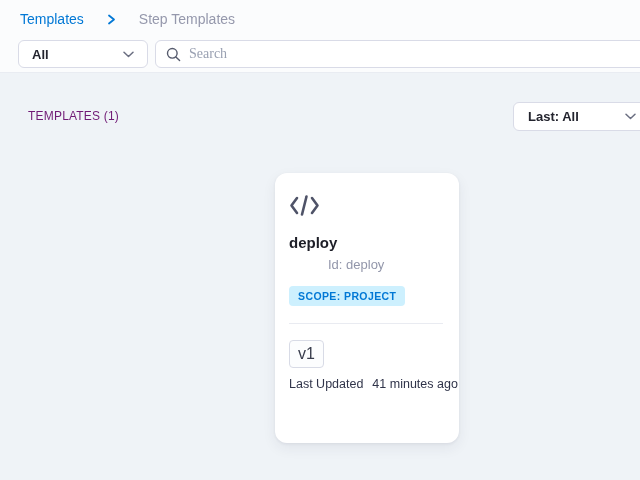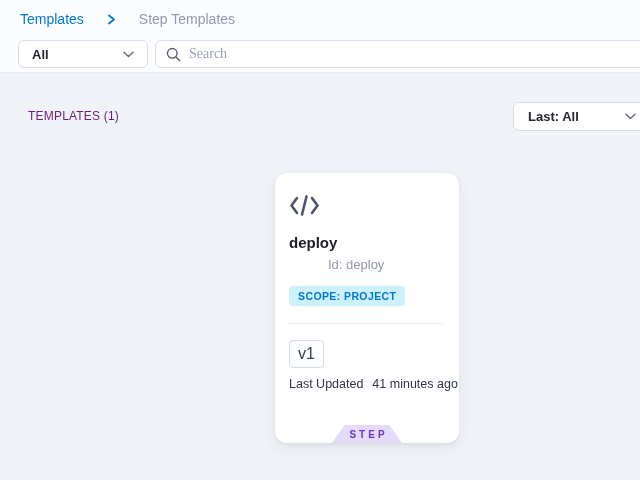--- a/index.html
+++ b/index.html
@@ -148,14 +148,13 @@
   </span>
   <div class="card-title">deploy</div>
   <div class="card-id">Id: deploy</div>
   <span class="scope-badge">SCOPE: PROJECT</span>
   <div class="card-divider"></div>
   <span class="version-chip">v1</span>
   <div class="updated-row">
     <span>Last Updated</span>
     <span>41 minutes ago</span>
   </div>
-  <div class="type-tag">STEP</div>
 </div>
 
 </body></html>

